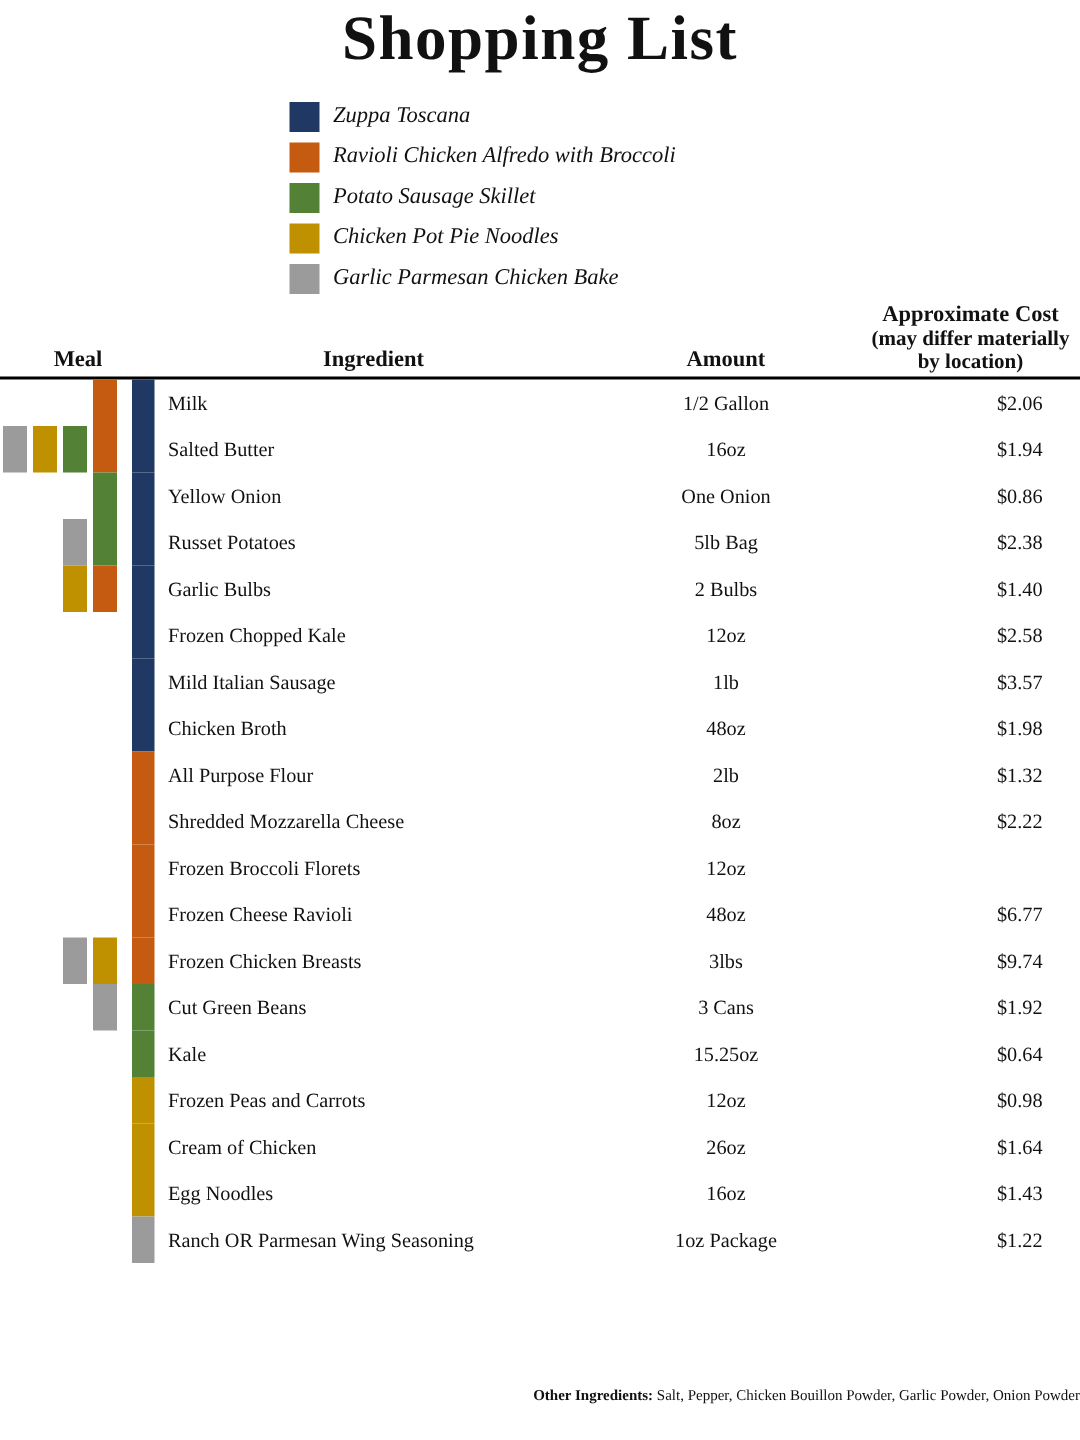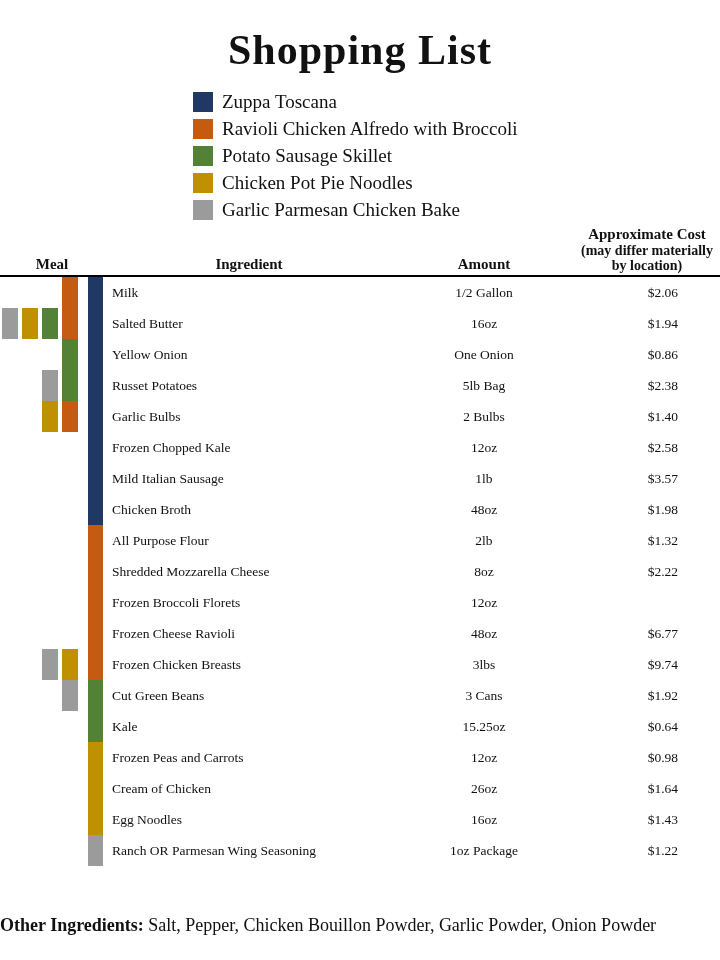--- a/index.html
+++ b/index.html
@@ -5,27 +5,27 @@
   * { margin:0; padding:0; box-sizing:border-box; }
   html,body { background:#ffffff; }
   body {
     width:720px; height:960px; overflow:hidden;
     font-family:"Liberation Serif", serif; color:#111111;
   }
   .page { position:relative; width:720px; height:960px; }
 
   .title {
     text-align:center; font-size:42px; font-weight:bold;
-    padding-top:26px; letter-spacing:1px;
+    padding-top:2px; letter-spacing:1px;
   }
 
   .legend { margin:14px 0 0 193px; }
   .legend-item { display:flex; align-items:center; height:27px; }
   .swatch { width:20px; height:20px; margin-right:9px; flex:none; }
-  .legend-label { font-size:19px; white-space:nowrap; }
+  .legend-label { font-size:15px; white-space:nowrap;font-style:italic; }
 
   .thead {
     display:grid; grid-template-columns:104px 290px 180px 146px;
     align-items:end; margin-top:3px; border-bottom:2px solid #000;
     padding-bottom:2px;
   }
   .th { font-weight:bold; font-size:15px; text-align:center; }
   .th-cost { line-height:1.1; }
   .cost-note { font-size:14px; font-weight:bold; }
 
@@ -33,25 +33,25 @@
   .row { display:grid; grid-template-columns:104px 290px 180px 146px; height:31px; }
   .meal-cells { position:relative; height:100%; }
   .ind { position:absolute; top:0; bottom:0; width:16px; background:transparent; }
   .ind.c4 { left:2px; }  .ind.c3 { left:22px; }
   .ind.c2 { left:42px; } .ind.c1 { left:62px; }
   .main-bar { position:absolute; top:0; bottom:0; left:88px; width:15px; background:transparent; }
 
   .td { display:flex; align-items:center; font-size:13.5px; white-space:nowrap; }
   .td-ingredient { padding-left:8px; }
   .td-amount { justify-content:center; }
-  .td-cost { justify-content:flex-end; padding-right:42px; }
+  .td-cost { justify-content:flex-end; padding-right:25px; }
 
   .footer {
     position:absolute; left:0; bottom:24px; width:100%;
-    text-align:left; font-size:18px;
+    text-align:right; font-size:10px;
   }
   .footer-bold { font-weight:bold; }
 </style>
 </head>
 <body>
 
 <div class="page">
 
   <div class="title">Shopping List</div>
 

